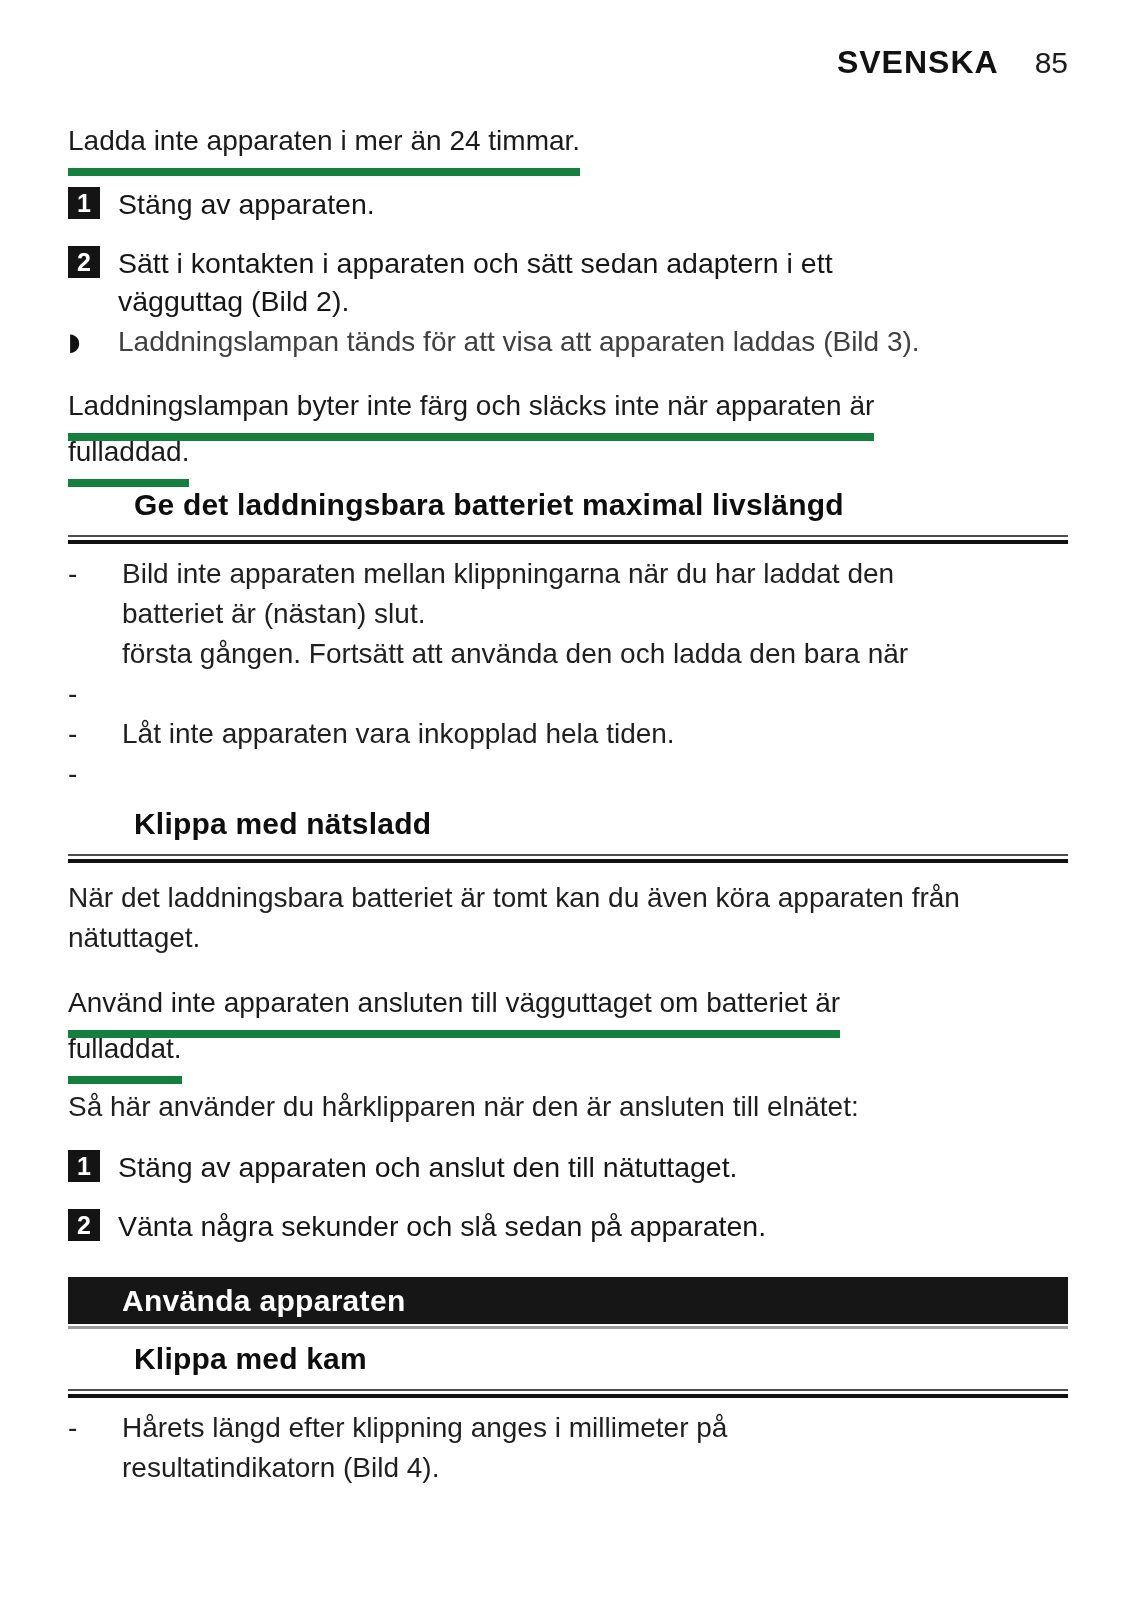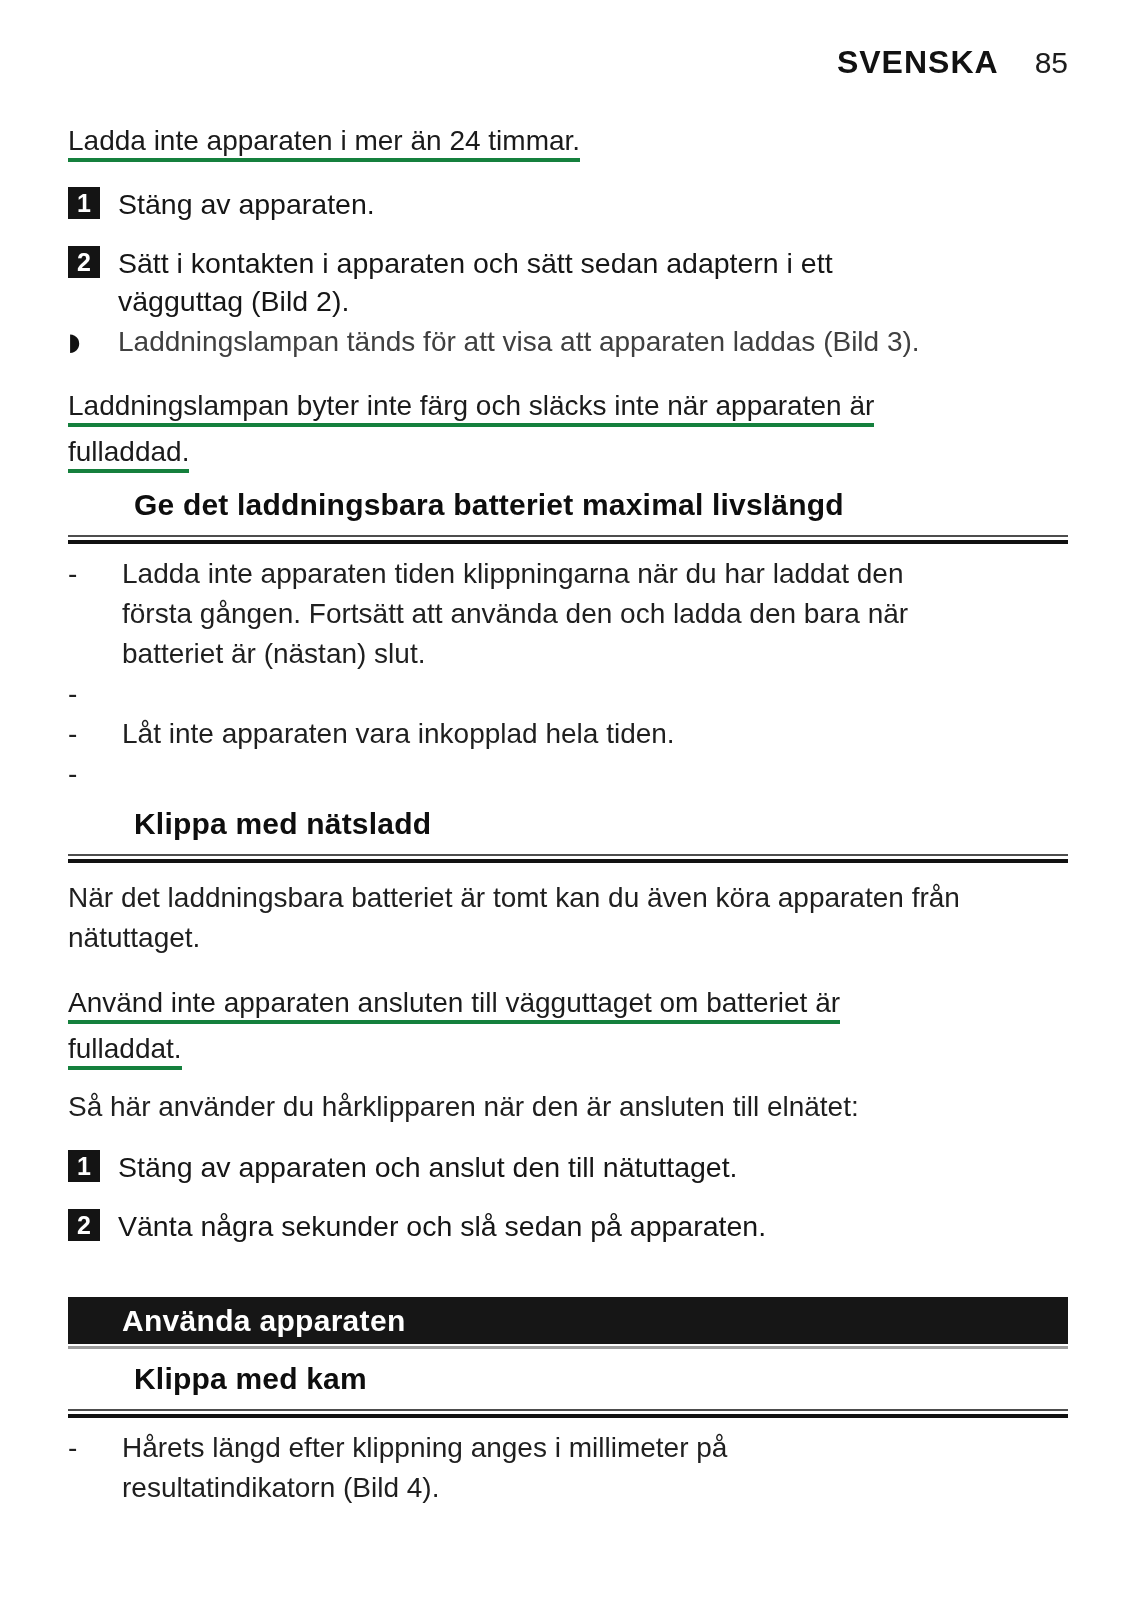--- a/index.html
+++ b/index.html
@@ -16,21 +16,21 @@
   .page-header {
     display:flex; justify-content:flex-end; align-items:baseline;
     gap:36px; padding-top:44px; height:40px;
   }
   .lang-title { font-size:32px; font-weight:700; letter-spacing:1px; color:#121212; }
   .page-num  { font-size:30px; font-weight:400; color:#1d1d1d; }
 
   
   .body-size { font-size:28px; line-height:40px; color:#1f1f1f; }
   .note-line { font-size:28px; line-height:46px; color:#1b1b1b; white-space:nowrap; }
-  .u { border-bottom:4px solid #15803d; padding-bottom:2px; }
+  .u { border-bottom:8px solid #15803d; padding-bottom:12px; }
 
   .mt-intro { margin-top:34px; }
 
   
   .step { display:flex; align-items:flex-start; gap:18px; margin-top:21px; }
   .step-num {
     flex:0 0 32px; width:32px; height:32px; margin-top:2px;
     background:#141414; color:#ffffff;
     font-size:25px; font-weight:700;
     display:flex; align-items:center; justify-content:center;
@@ -61,21 +61,21 @@
   
   .dash-list { margin-top:10px; }
   .dash-item { display:flex; }
   .dash-marker { flex:0 0 54px; font-size:28px; line-height:40px; color:#1f1f1f; }
   .dash-text { font-size:28px; line-height:40px; color:#1f1f1f; }
 
   .para { margin-top:15px; }
 
   
   .banner {
-    margin-top:52px; height:47px;
+    margin-top:32px; height:47px;
     background:#161616; color:#ffffff;
     display:flex; align-items:center; padding-left:54px;
     font-size:30px; font-weight:700; letter-spacing:0.3px;
   }
   .banner-shadow { height:3px; background:#9c9c9c; margin-top:2px; }
 </style>
 </head>
 <body>
 
 <div class="page">
@@ -118,23 +118,23 @@
     <h2 class="sub-heading">Ge det laddningsbara batteriet maximal livslängd</h2>
     <div class="rule">
       <div class="rule-thin"></div>
       <div class="rule-gap"></div>
       <div class="rule-thick"></div>
     </div>
     <div class="dash-list">
       <div class="dash-item">
         <span class="dash-marker">-</span>
         <div class="dash-text">
-          <div>Ladda inte apparaten tiden klippningarna när du har laddat den</div>
+          <div>Bild inte apparaten mellan klippningarna när du har laddat den</div>
+          <div>batteriet är (nästan) slut.</div>
           <div>första gången. Fortsätt att använda den och ladda den bara när</div>
-          <div>batteriet är (nästan) slut.</div>
         </div>
       </div>
       <div class="dash-item">
         <span class="dash-marker">-</span>
       </div>
       <div class="dash-item">
         <span class="dash-marker">-</span>
         <div class="dash-text">
           <div>Låt inte apparaten vara inkopplad hela tiden.</div>
         </div>

